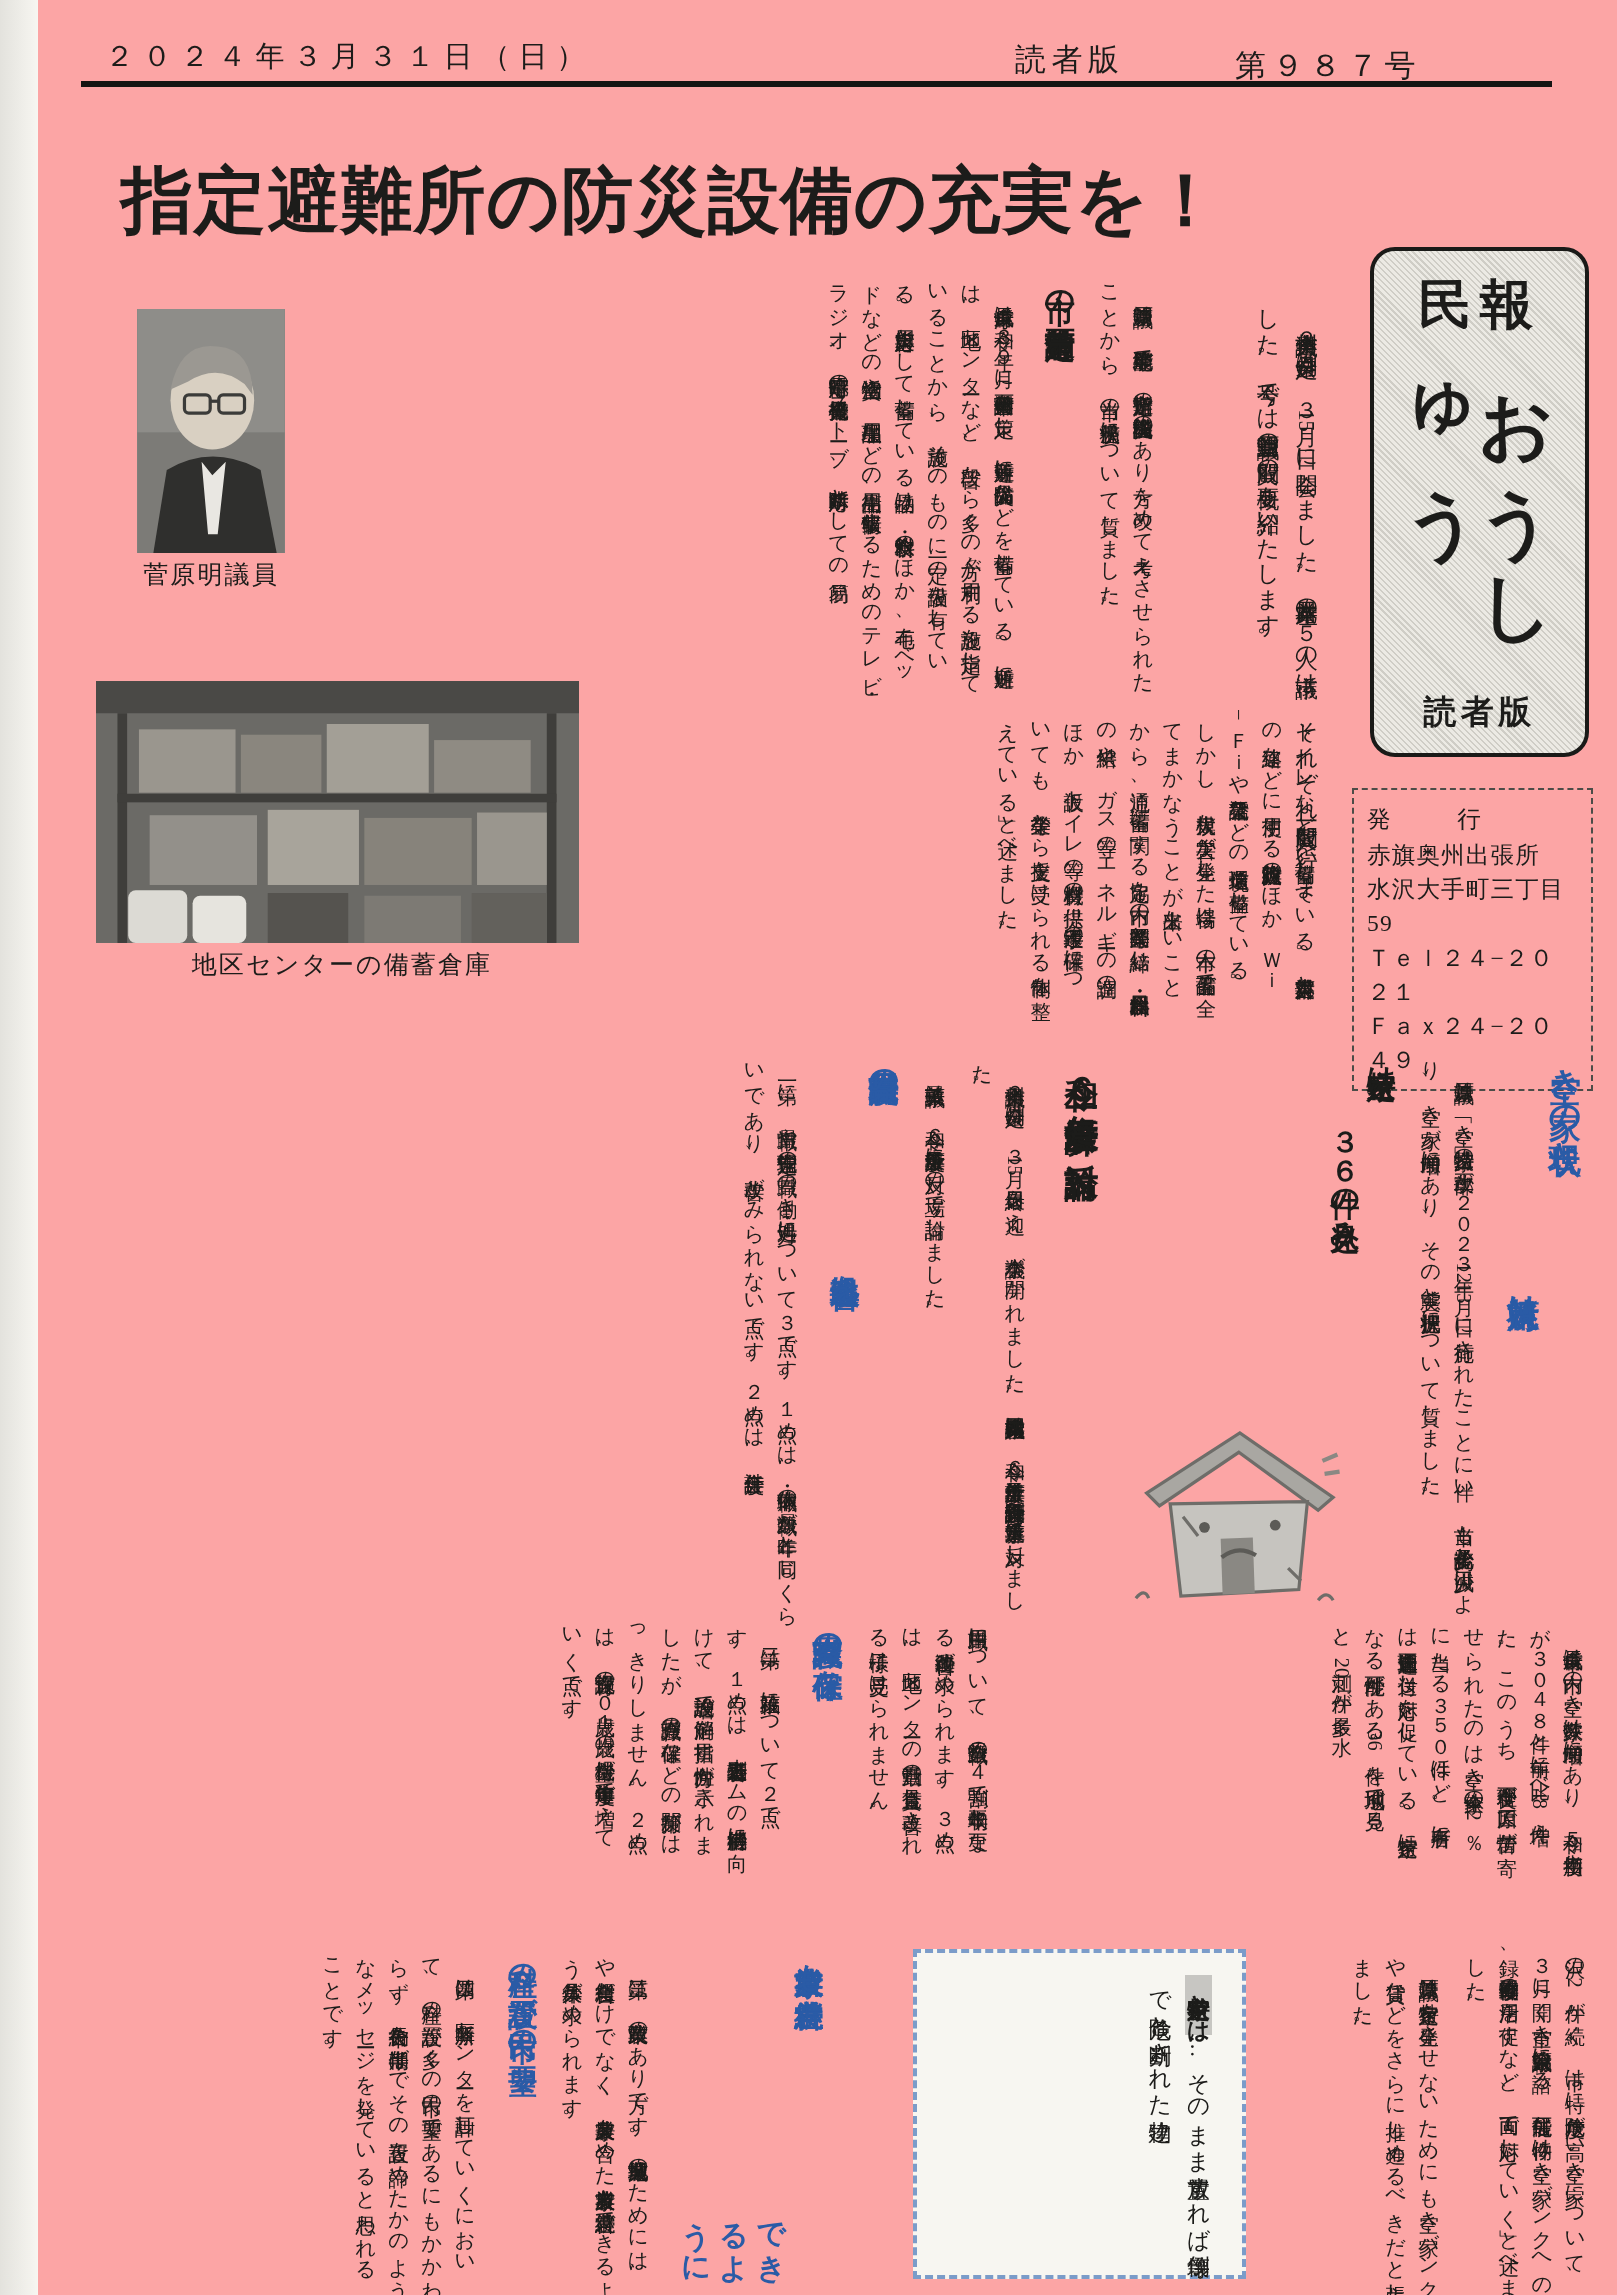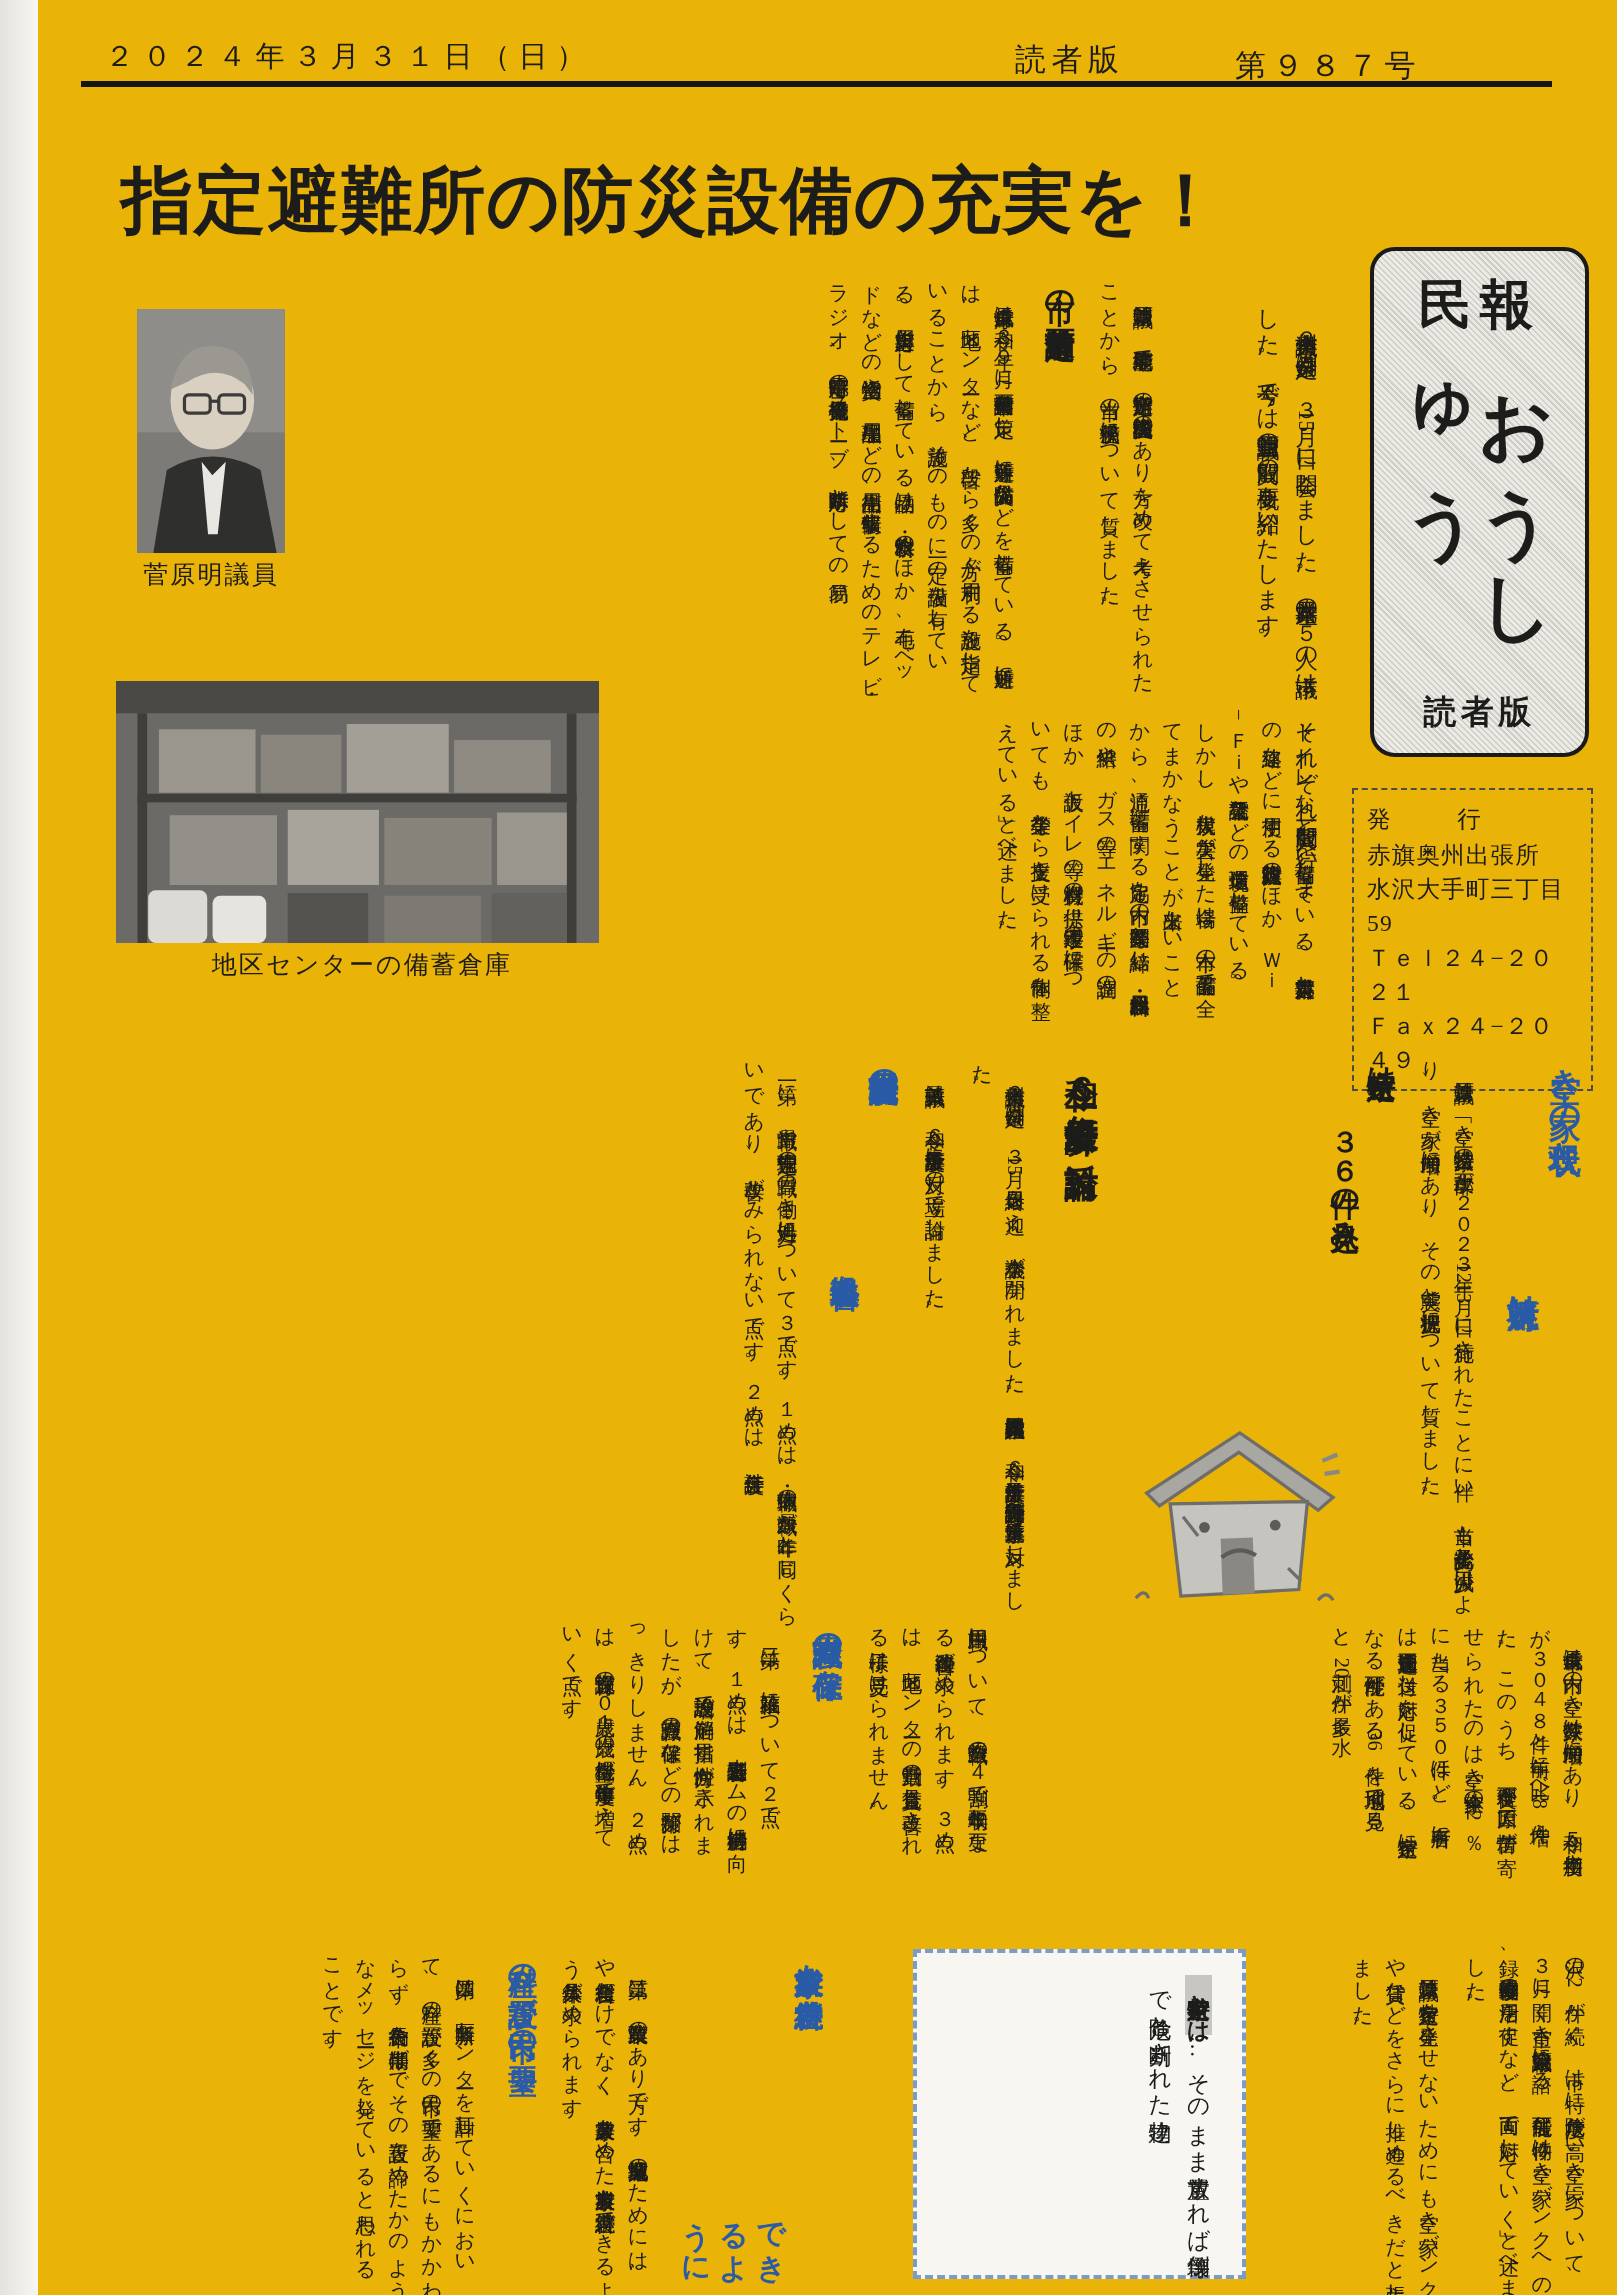--- a/index.html
+++ b/index.html
@@ -1,18 +1,18 @@
 <!DOCTYPE html>
 <html lang="ja" style="font-size:8.6px"><head>
 <meta charset="utf-8">
 <style>
   html,body{margin:0;padding:0;background:#d9d8d4;}
   .page{
     position:relative;width:1617px;height:2295px;margin:0 auto;
-    background:#eab308;color:#1c1c1a;overflow:hidden;
+    background:#fca5a5;color:#1c1c1a;overflow:hidden;
     font-family:"Liberation Serif","DejaVu Serif",serif;
     text-decoration:underline;
   }
   .page::before{content:"";position:absolute;left:0;top:0;width:38px;height:100%;
     background:linear-gradient(90deg,#e3e2dd,#f7f6f1);}
   .sans{font-family:"Liberation Sans","DejaVu Sans",sans-serif;}
   
   .hdr-date{position:absolute;left:105px;top:37px;font-size:29px;letter-spacing:8.6px;}
   .hdr-title{position:absolute;left:580px;top:16px;font-size:54px;font-weight:bold;letter-spacing:3.2px;}
   .hdr-edition{position:absolute;left:1015px;top:39px;font-size:31px;letter-spacing:5.4px;}
@@ -108,21 +108,21 @@
       <path d="M62 150 Q80 60 150 70 Q215 75 215 160 L200 140 Q150 100 95 135 Z" fill="#9b9892"></path>
       <rect x="88" y="160" width="48" height="34" rx="8" fill="none" stroke="#3b3b39" stroke-width="6"></rect>
       <rect x="152" y="160" width="48" height="34" rx="8" fill="none" stroke="#3b3b39" stroke-width="6"></rect>
       <line x1="136" y1="172" x2="152" y2="172" stroke="#3b3b39" stroke-width="6"></line>
       <path d="M30 455 L55 300 Q140 250 230 300 L260 455 Z" fill="#2f2f2d"></path>
       <path d="M120 285 L140 310 L165 285 L150 420 L132 420 Z" fill="#e9e7e2"></path>
     </svg>
     <div class="cap">菅原明議員</div>
   </div>
 
-  <div class="photo-card" style="left:96px;top:681px;width:492px;margin-left:20px;">
+  <div class="photo-card" style="left:96px;top:681px;width:492px;">
     <svg class="photo-frame" width="483" height="262" viewBox="0 0 900 488">
       <rect width="900" height="488" fill="#6b6a66"></rect>
       <rect x="0" y="0" width="900" height="60" fill="#4a4946"></rect>
       <rect x="40" y="60" width="18" height="428" fill="#3f3e3b"></rect>
       <rect x="840" y="60" width="18" height="428" fill="#3f3e3b"></rect>
       <rect x="40" y="210" width="818" height="16" fill="#3f3e3b"></rect>
       <rect x="80" y="90" width="180" height="118" fill="#9a968e"></rect>
       <rect x="270" y="100" width="150" height="108" fill="#8a867e"></rect>
       <rect x="430" y="80" width="190" height="128" fill="#a39f96"></rect>
       <rect x="630" y="110" width="180" height="98" fill="#8f8b83"></rect>

